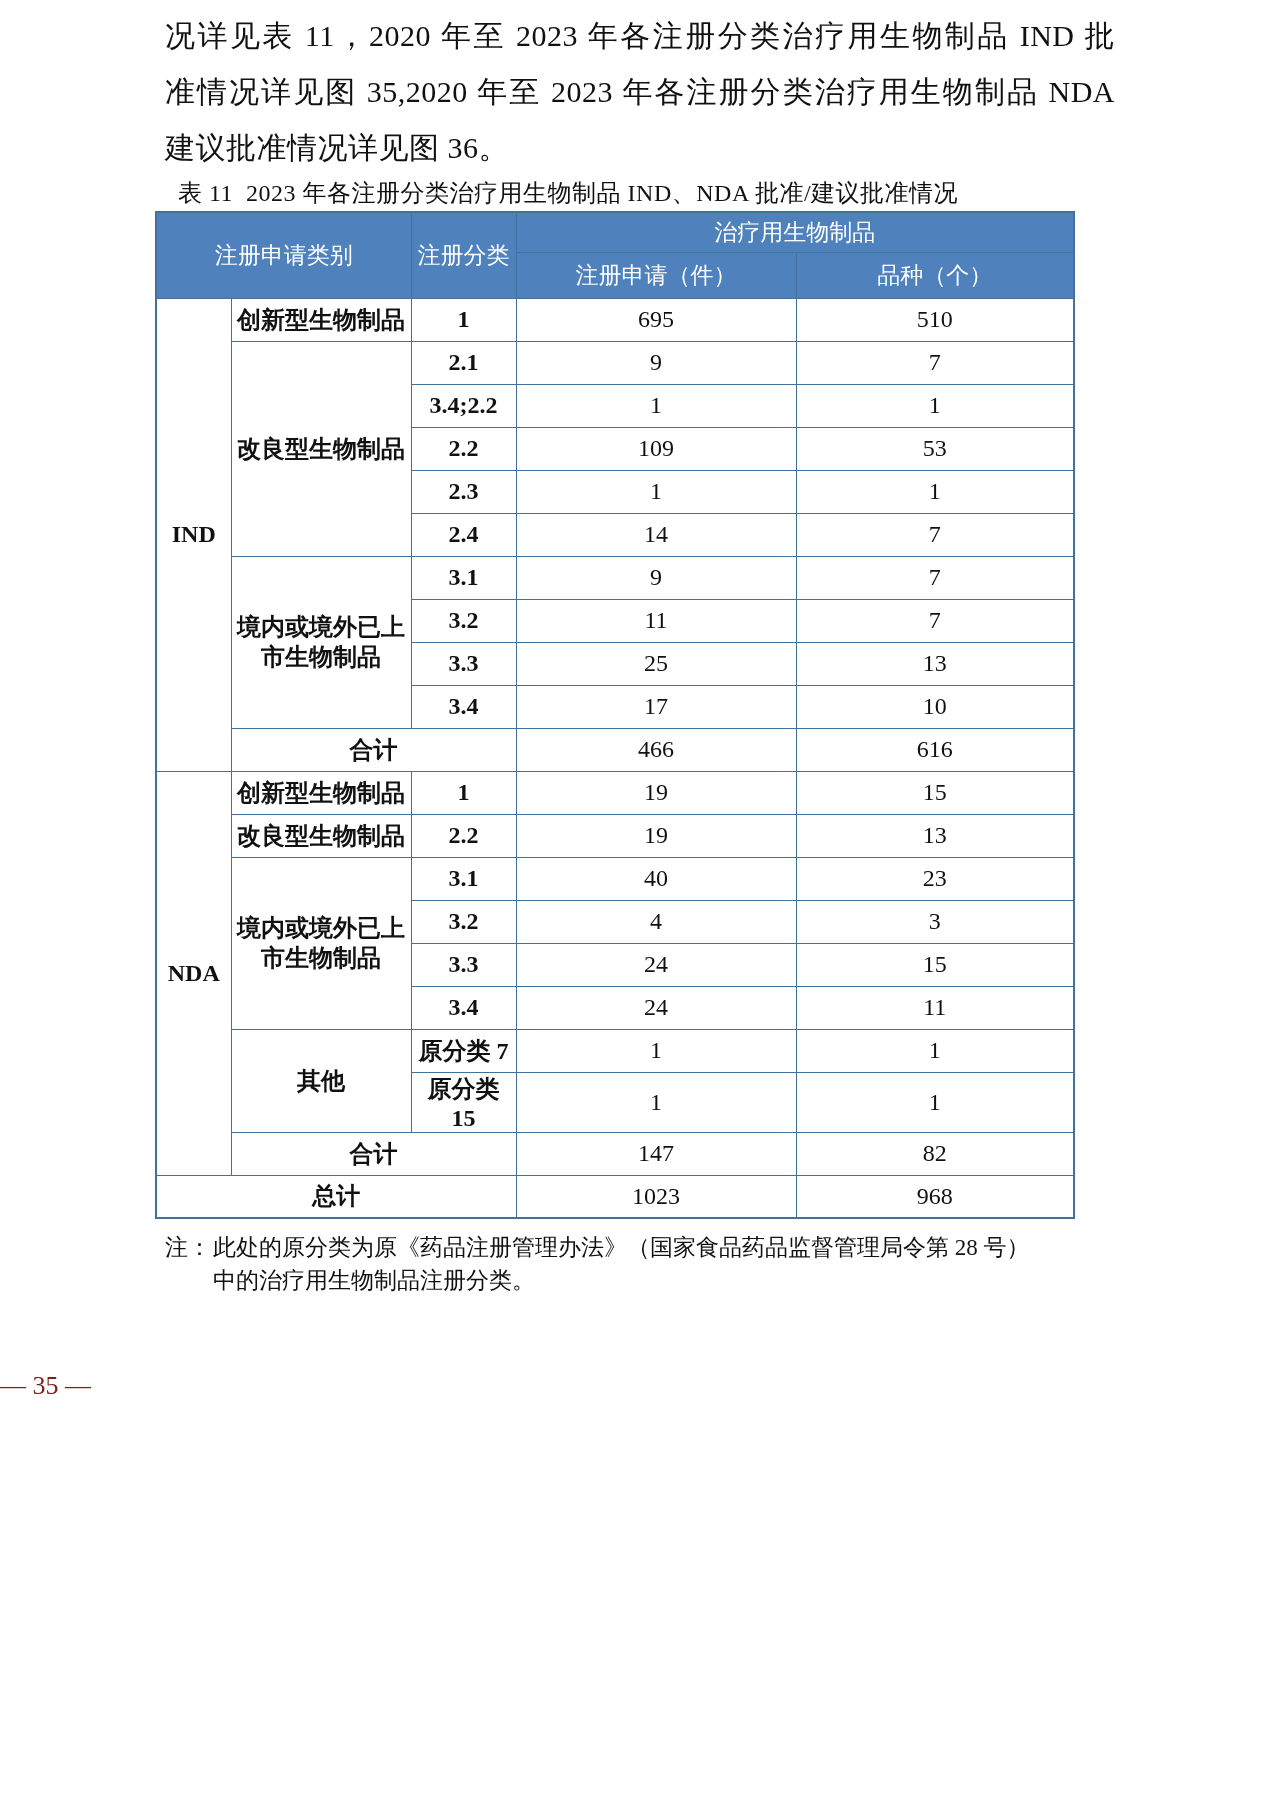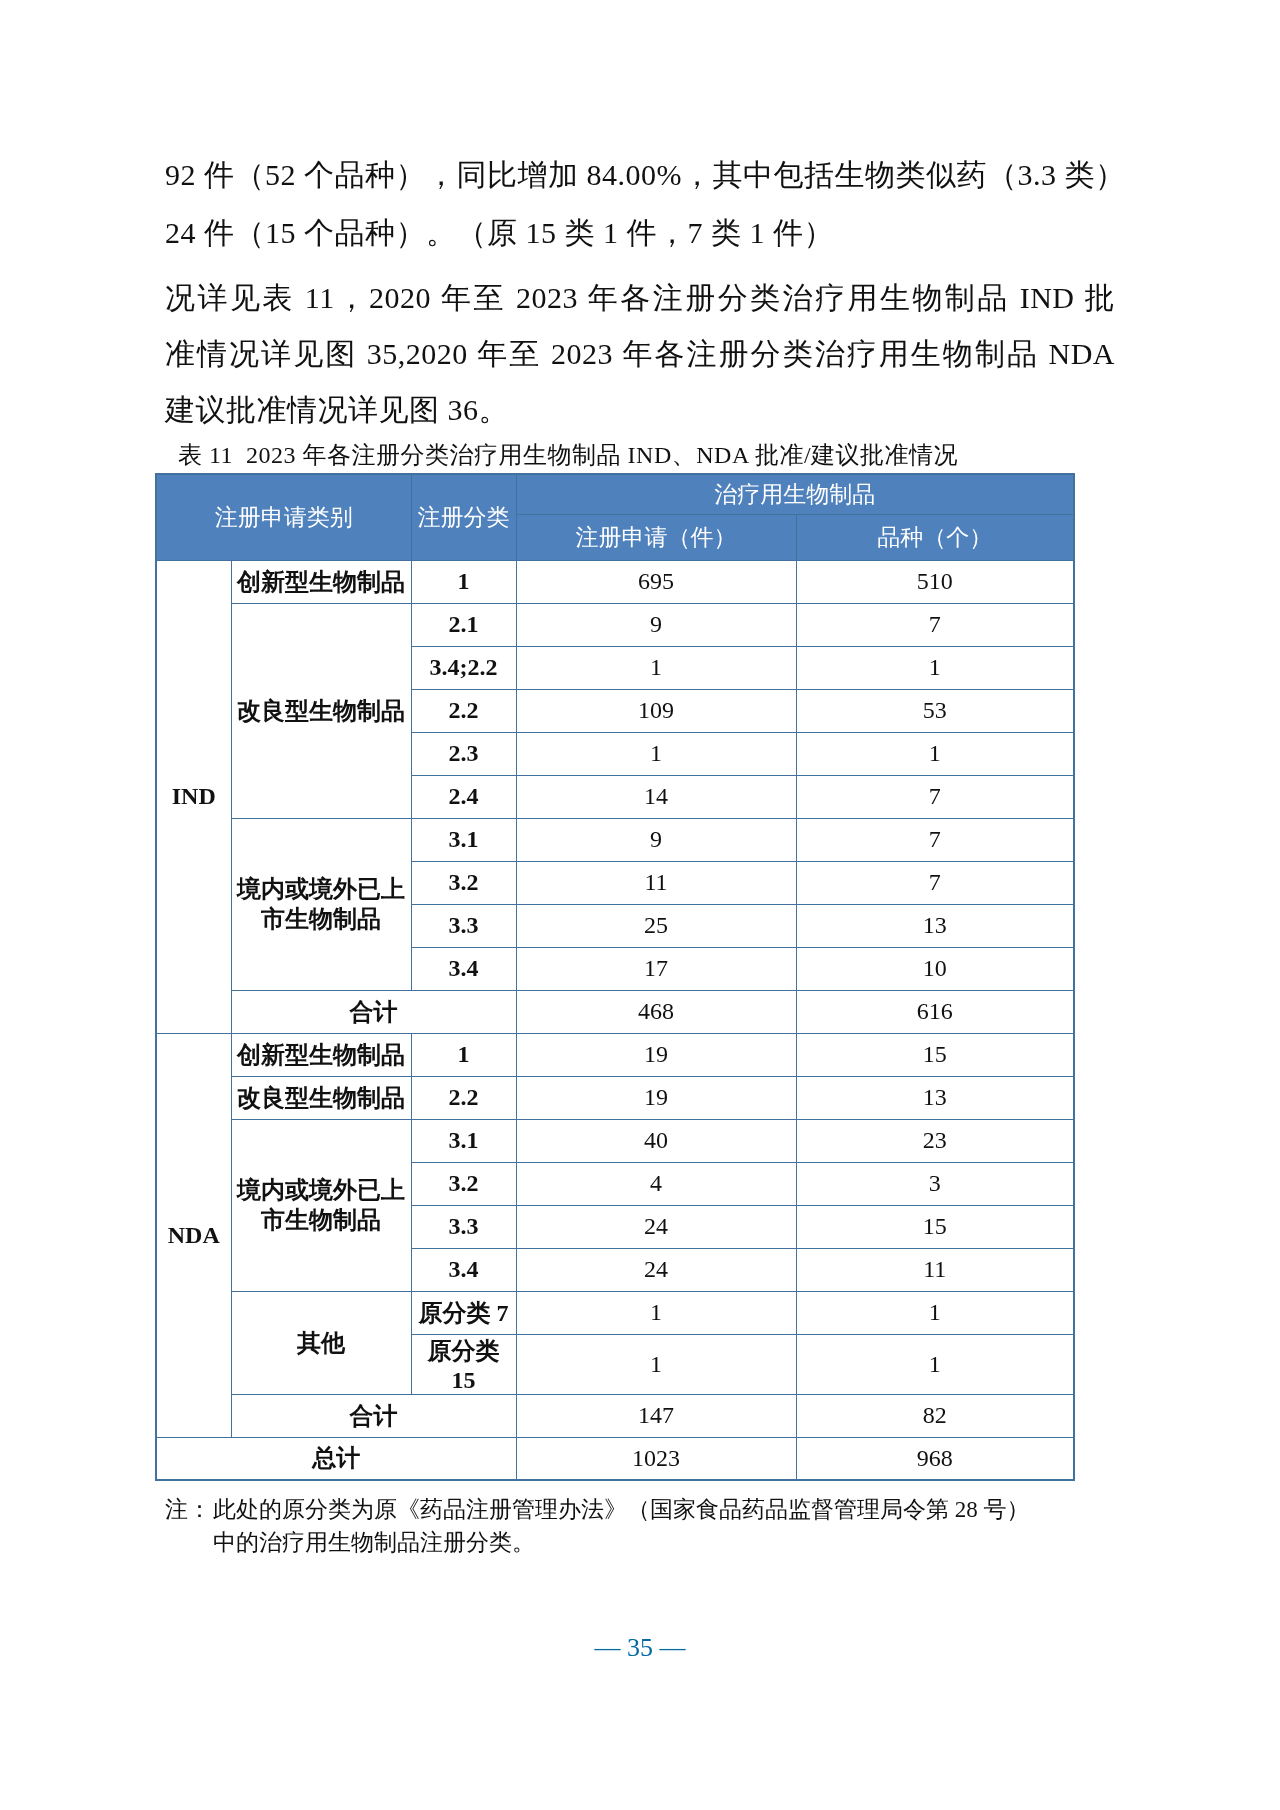--- a/index.html
+++ b/index.html
@@ -80,34 +80,29 @@
     margin-top: 12px;
     width: 960px;
     font-size: 23px;
     line-height: 33px;
   }
   .note .nl1 { display: flex; white-space: nowrap; }
   .note .nlabel { width: 48px; flex: 0 0 48px; }
   .note .nl2 { padding-left: 48px; white-space: nowrap; }
   .footer {
     margin-top: 74px;
-    text-align: center;
     font-size: 26px;
     line-height: 30px;
-    color: #0369a1;
+    color: #7f1d1d;
   }
 </style>
 </head>
 <body>
 
 <div class="textblock">
-  <div class="para p1">
-    <div class="line justify">92 件（52 个品种），同比增加 84.00%，其中包括生物类似药（3.3 类）</div>
-    <div class="line">24 件（15 个品种）。（原 15 类 1 件，7 类 1 件）</div>
-  </div>
   <div class="para p2">
     <div class="line justify">况详见表 11，2020 年至 2023 年各注册分类治疗用生物制品 IND 批</div>
     <div class="line justify">准情况详见图 35,2020 年至 2023 年各注册分类治疗用生物制品 NDA</div>
     <div class="line">建议批准情况详见图 36。</div>
   </div>
 </div>
 
 <div class="caption">表 11  2023 年各注册分类治疗用生物制品 IND、NDA 批准/建议批准情况</div>
 
 <table class="t">
@@ -180,21 +175,21 @@
       <td class="val">25</td>
       <td class="val">13</td>
     </tr>
     <tr>
       <td class="cls">3.4</td>
       <td class="val">17</td>
       <td class="val">10</td>
     </tr>
     <tr>
       <td colspan="2" class="sum">合计</td>
-      <td class="val">468</td>
+      <td class="val">466</td>
       <td class="val">616</td>
     </tr>
 
     <tr>
       <td rowspan="9" class="section">NDA</td>
       <td class="cat">创新型生物制品</td>
       <td class="cls">1</td>
       <td class="val">19</td>
       <td class="val">15</td>
     </tr>

